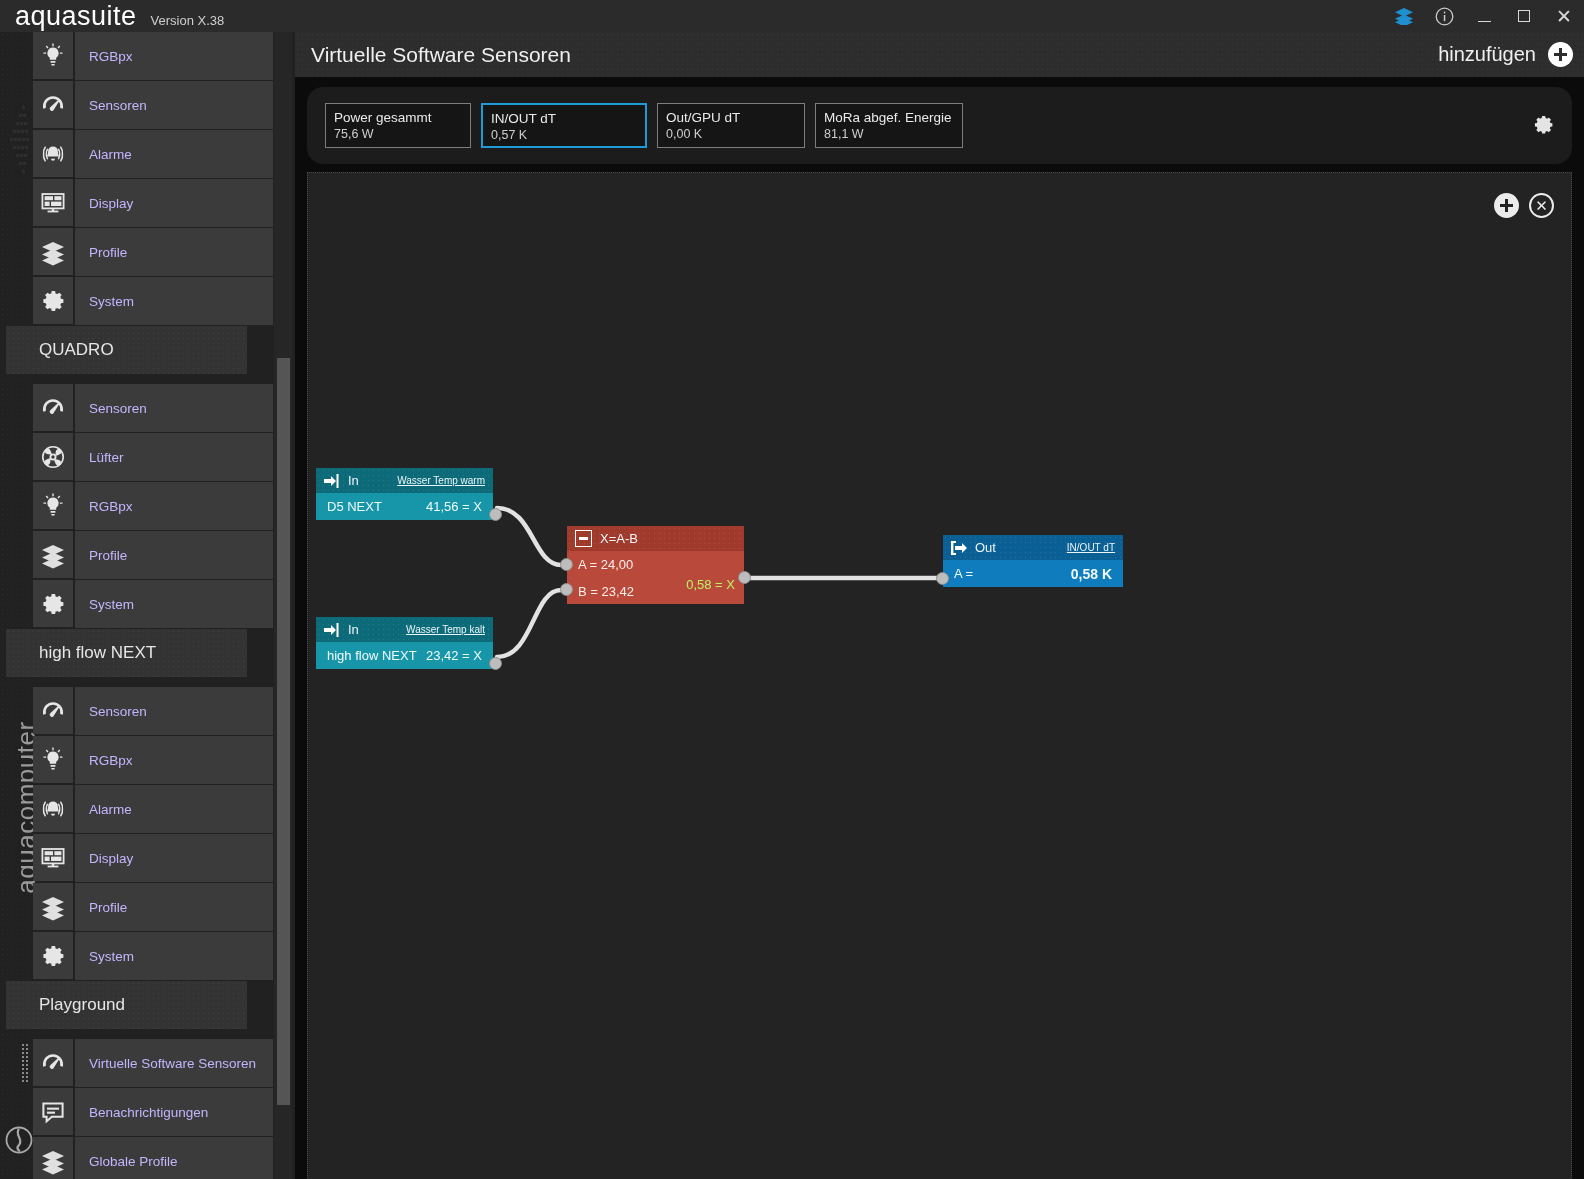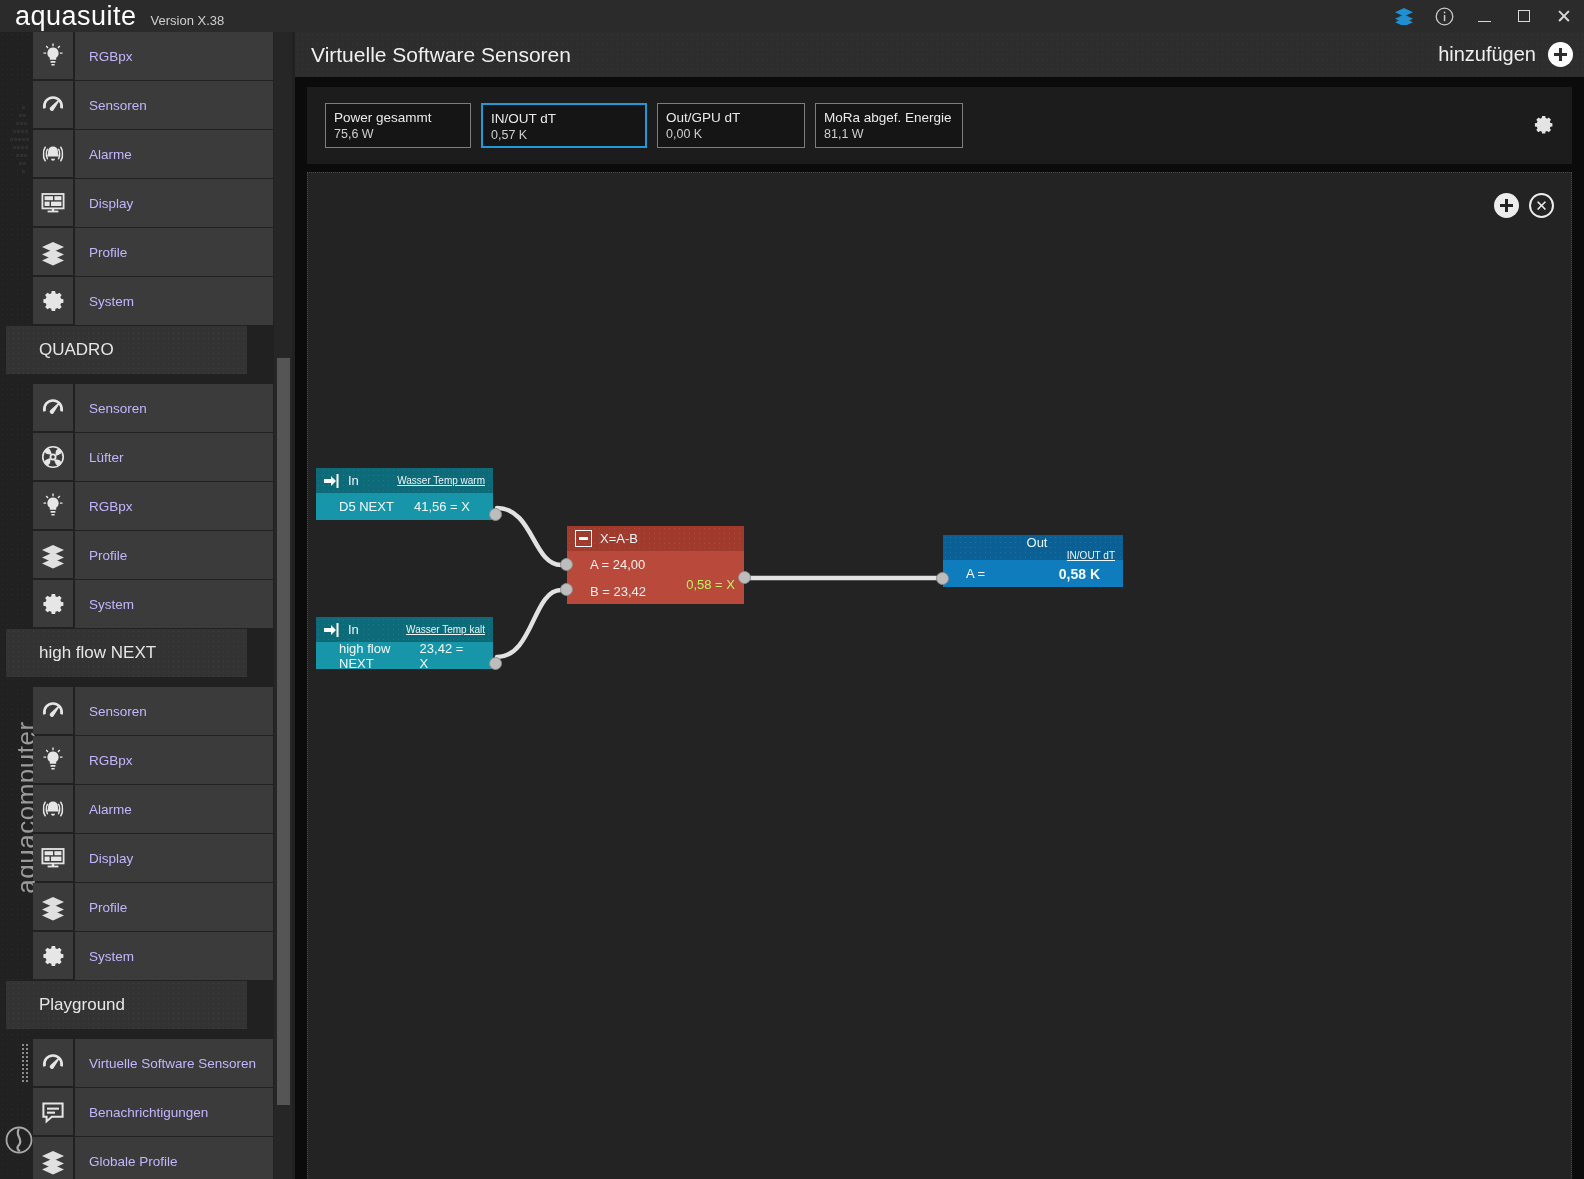--- a/index.html
+++ b/index.html
@@ -52,21 +52,21 @@
   .page-title{ font-size:21px; color:#efefef; font-weight:300; padding-left:16px; }
   .hd-right{ margin-left:auto; display:flex; align-items:center; padding-right:11px; gap:12px; }
   .add-label{ font-size:20px; color:#efefef; font-weight:300; }
   .add-circle{ width:25px; height:25px; border-radius:50%; background:#fff; position:relative; }
   .add-circle::before,.add-circle::after{ content:""; position:absolute; background:#2d2d2d; }
   .add-circle::before{ left:6px; top:11px; width:13px; height:3px; }
   .add-circle::after{ left:11px; top:6px; width:3px; height:13px; }
 
   
   .card-strip{ position:absolute; left:12px; top:55px; width:1265px; height:77px; background:#1c1c1c;
-    display:flex; align-items:center; padding-left:18px; gap:10px; }
+    display:flex; align-items:center; padding-left:18px; gap:10px;border-radius:16px; }
   .scard{ width:146px; height:45px; border:1px solid #7d7d7d; background:#151515; padding:5px 8px 0 8px; }
   .scard.active{ border:2px solid #1e9bd7; }
   .scard .s-name{ font-size:13.5px; color:#eaeaea; line-height:17px; white-space:nowrap; }
   .scard .s-val{ font-size:12.5px; color:#cfcfcf; line-height:17px; }
   .gear-hd{ position:absolute; right:17px; top:25px; }
 
   
   .canvas{ position:absolute; left:12px; top:140px; width:1265px; height:1018px; background:#232323;
     border:1px dotted #4a4a4a; overflow:hidden; }
   .canvas-tools{ position:absolute; right:17px; top:20px; display:flex; gap:10px; }
@@ -76,30 +76,30 @@
   .ctool.close{ background:transparent; border:2px solid #ececec; }
   .ctool.close .xg{ position:absolute; left:0; top:0; right:0; bottom:0; display:flex; align-items:center;
     justify-content:center; font-size:15px; color:#ececec; line-height:1; }
 
   
   .node{ position:absolute;border-radius:22px; }
   .nd-hd{ height:25px; display:flex; align-items:center; padding:0 8px;
      background-image:radial-gradient(rgba(255,255,255,.10) 0.9px, transparent 0.9px); background-size:5px 5px; }
   .nd-hd .ttl{ font-size:13px; color:#eaf6f8; margin-left:8px; }
   .nd-hd .rt{ margin-left:auto; font-size:10px; color:#eaf6f8;text-decoration:underline; }
-  .nd-row{ height:27px; display:flex; align-items:center; padding:0 23px; font-size:13px; color:#f2fbfc; }
+  .nd-row{ height:27px; display:flex; align-items:center; padding:0 11px; font-size:13px; color:#f2fbfc; }
   .nd-row .rt{ margin-left:auto; }
   .port{ position:absolute; width:13px; height:13px; border-radius:50%; background:#bdbdbd; border:1px solid #8e8e8e; }
 
   .in-node .nd-hd{ background-color:#0d6a78; }
   .in-node .nd-body{ background:#1796a9; }
   .calc-node .nd-hd{ background-color:#a03a2c; }
   .calc-node .nd-body{ background:#b9493a; }
   .calc-node .nd-row{ color:#fdeeeb; }
-  .out-node .nd-hd{ background-color:#0a5f95;flex-direction:column; }
+  .out-node .nd-hd{ background-color:#0a5f95; }
   .out-node .nd-body{ background:#0f7cbd; }
 
   .mini-icon{ width:17px; height:17px; border:1.6px solid #fff; display:flex; align-items:center; justify-content:center; }
   .mini-icon i{ display:block; width:9px; height:3px; background:#fff; }
 
   svg.wires{ position:absolute; left:0; top:0; width:1265px; height:1018px; pointer-events:none; }
 </style>
 </head>
 <body>
 

